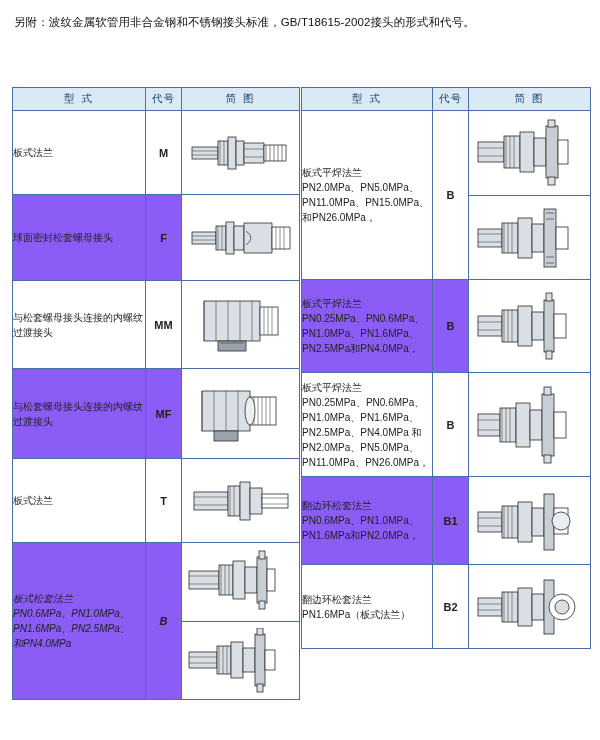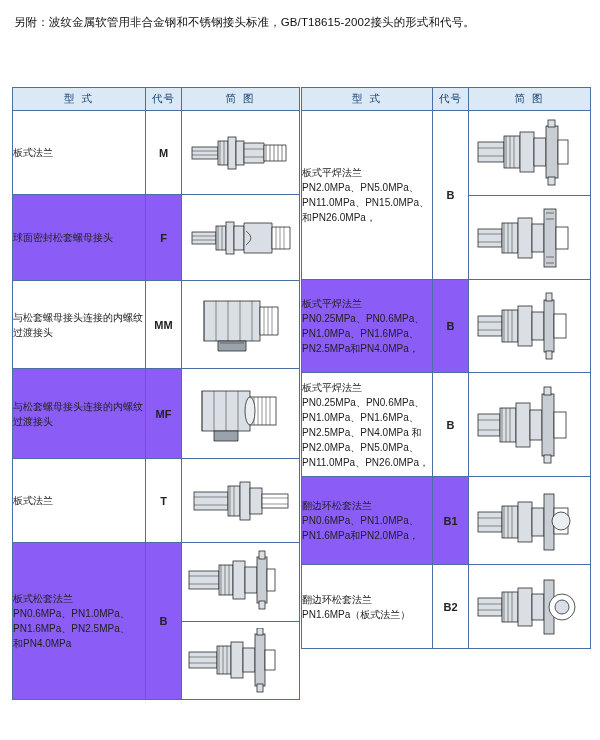--- a/index.html
+++ b/index.html
@@ -211,21 +211,21 @@
                 <rect x="64" y="16" width="12" height="26"></rect>
                 <rect x="76" y="22" width="26" height="14" fill="#ffffff"></rect>
                 <path d="M8 25 L42 25 M8 33 L42 33" stroke-width="0.5" fill="none"></path>
                 <path d="M44 14 L44 44 M48 14 L48 44" stroke-width="0.5" fill="none"></path>
                 <path d="M76 26 L102 26 M76 32 L102 32" stroke-width="0.5" fill="none"></path>
               </g>
             </svg>
           </td>
         </tr>
 
-        <tr style="height:79px;">
+        <tr style="height:79px;font-style:italic;">
           <td class="name tint" rowspan="2">
             <span class="nm-line" style="white-space:pre-line;">板式松套法兰
 PN0.6MPa、PN1.0MPa、
 PN1.6MPa、PN2.5MPa、
 和PN4.0MPa</span>
           </td>
           <td class="code tint" rowspan="2">B</td>
           <td class="fig">
             <svg class="figure" width="112" height="66" viewBox="0 0 112 66">
               <g stroke="#2b2b2b" stroke-width="0.8" fill="#d9dfe4">

